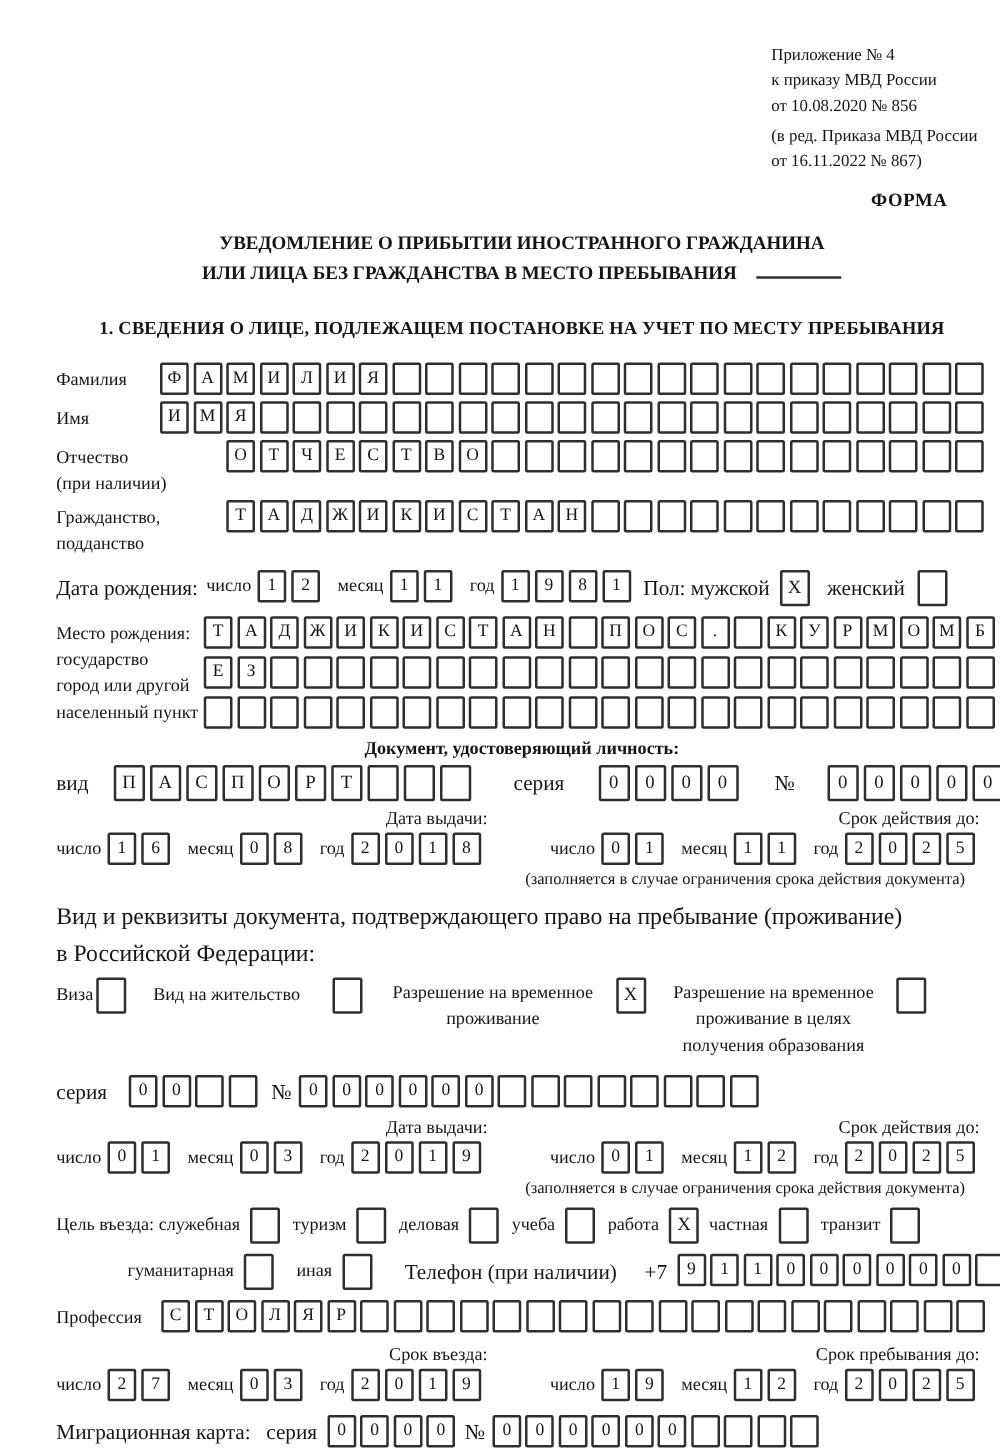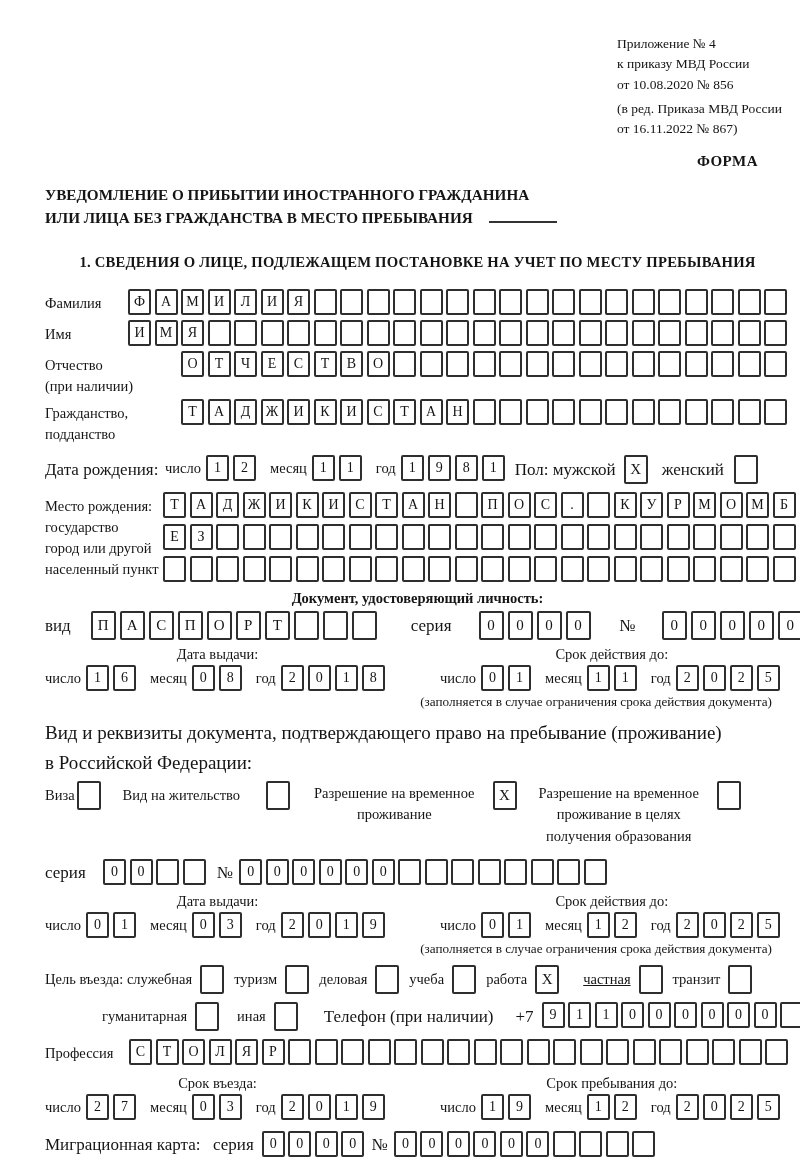--- a/index.html
+++ b/index.html
@@ -5,42 +5,42 @@
   html,body{margin:0;padding:0;background:#fff;}
   body{width:800px;height:1163px;font-family:"Liberation Serif",serif;color:#151515;}
   .page{box-sizing:border-box;width:800px;min-height:1163px;padding:34px 10px 10px 45px;}
 
   
   .appendix{margin-left:572px;font-size:13.5px;line-height:1.5;}
   .appendix .rev{margin-top:4px;}
   .forma{font-weight:bold;font-size:15px;text-align:right;padding-right:32px;margin-top:14px;letter-spacing:.5px;}
 
   
-  .title{margin-top:14px;text-align:left;font-weight:bold;font-size:15.2px;line-height:1.5;}
+  .title{margin-top:14px;text-align:center;font-weight:bold;font-size:15.2px;line-height:1.5;}
   .blankline{display:inline-block;width:68px;border-bottom:2px solid #333;height:14px;margin-left:16px;}
 
   .sec-heading{margin-top:24px;font-weight:bold;font-size:14.7px;text-align:center;letter-spacing:.2px;}
 
   
   .frow{display:flex;align-items:flex-start;margin-top:5px;}
   .flabel{font-size:14.5px;line-height:1.45;padding-top:4px;flex:0 0 auto;}
   .boxes{display:flex;flex-wrap:nowrap;}
   .box{box-sizing:border-box;flex:0 0 auto;display:inline-block;width:23px;height:26px;border:2px solid #2e2e2e;border-radius:2px;margin-right:3.5px;text-align:center;font-size:14px;line-height:22px;background:#fff;}
   .box.lg{width:25px;height:29px;line-height:25px;margin-right:4px;font-size:15px;}
   .cbx{box-sizing:border-box;display:inline-block;flex:0 0 auto;width:24px;height:29px;border:2px solid #2e2e2e;border-radius:2px;text-align:center;font-size:15px;line-height:25px;background:#fff;}
 
   .inline-label{font-size:17px;line-height:29px;white-space:nowrap;}
   .dglabel{font-size:14.5px;line-height:27px;margin-right:5px;white-space:nowrap;}
   .dg{display:flex;align-items:flex-start;}
   .dg .box{margin-right:4px;}
 
   
   .datecols{display:flex;margin-top:10px;}
   .datecol{display:flex;flex-direction:column;}
-  .datecol .dctitle{font-size:14.5px;text-align:center;margin-bottom:2px;}
+  .datecol .dctitle{font-size:14.5px;text-align:right;margin-bottom:2px;}
   .datecol-left{flex:0 0 345px;}
   .datecol-right{margin-left:50px;}
   .note-right{font-size:13.2px;text-align:right;padding-right:18px;margin-top:2px;}
 
   .center-bold{font-weight:bold;font-size:14.5px;text-align:center;margin-top:8px;}
   .para{font-size:19px;line-height:1.6;margin-top:8px;}
 
   .pair{display:flex;align-items:flex-start;}
   .pair .plabel{font-size:14.5px;line-height:29px;margin-right:8px;white-space:nowrap;}
   .pair .plabel.multi{line-height:1.5;text-align:center;margin-top:2px;}
@@ -487,21 +487,21 @@
       <span class="cbx"></span>
     </span>
     <span class="pair" style="margin-left:10px;">
       <span class="plabel">учеба</span>
       <span class="cbx"></span>
     </span>
     <span class="pair" style="margin-left:10px;">
       <span class="plabel">работа</span>
       <span class="cbx">X</span>
     </span>
-    <span class="pair" style="margin-left:24px;text-decoration:underline;">
+    <span class="pair" style="margin-left:8px;">
       <span class="plabel">частная</span>
       <span class="cbx"></span>
     </span>
     <span class="pair" style="margin-left:10px;">
       <span class="plabel">транзит</span>
       <span class="cbx"></span>
     </span>
   </div>
 
   <div class="frow" style="margin-top:8px;margin-left:57px;">

